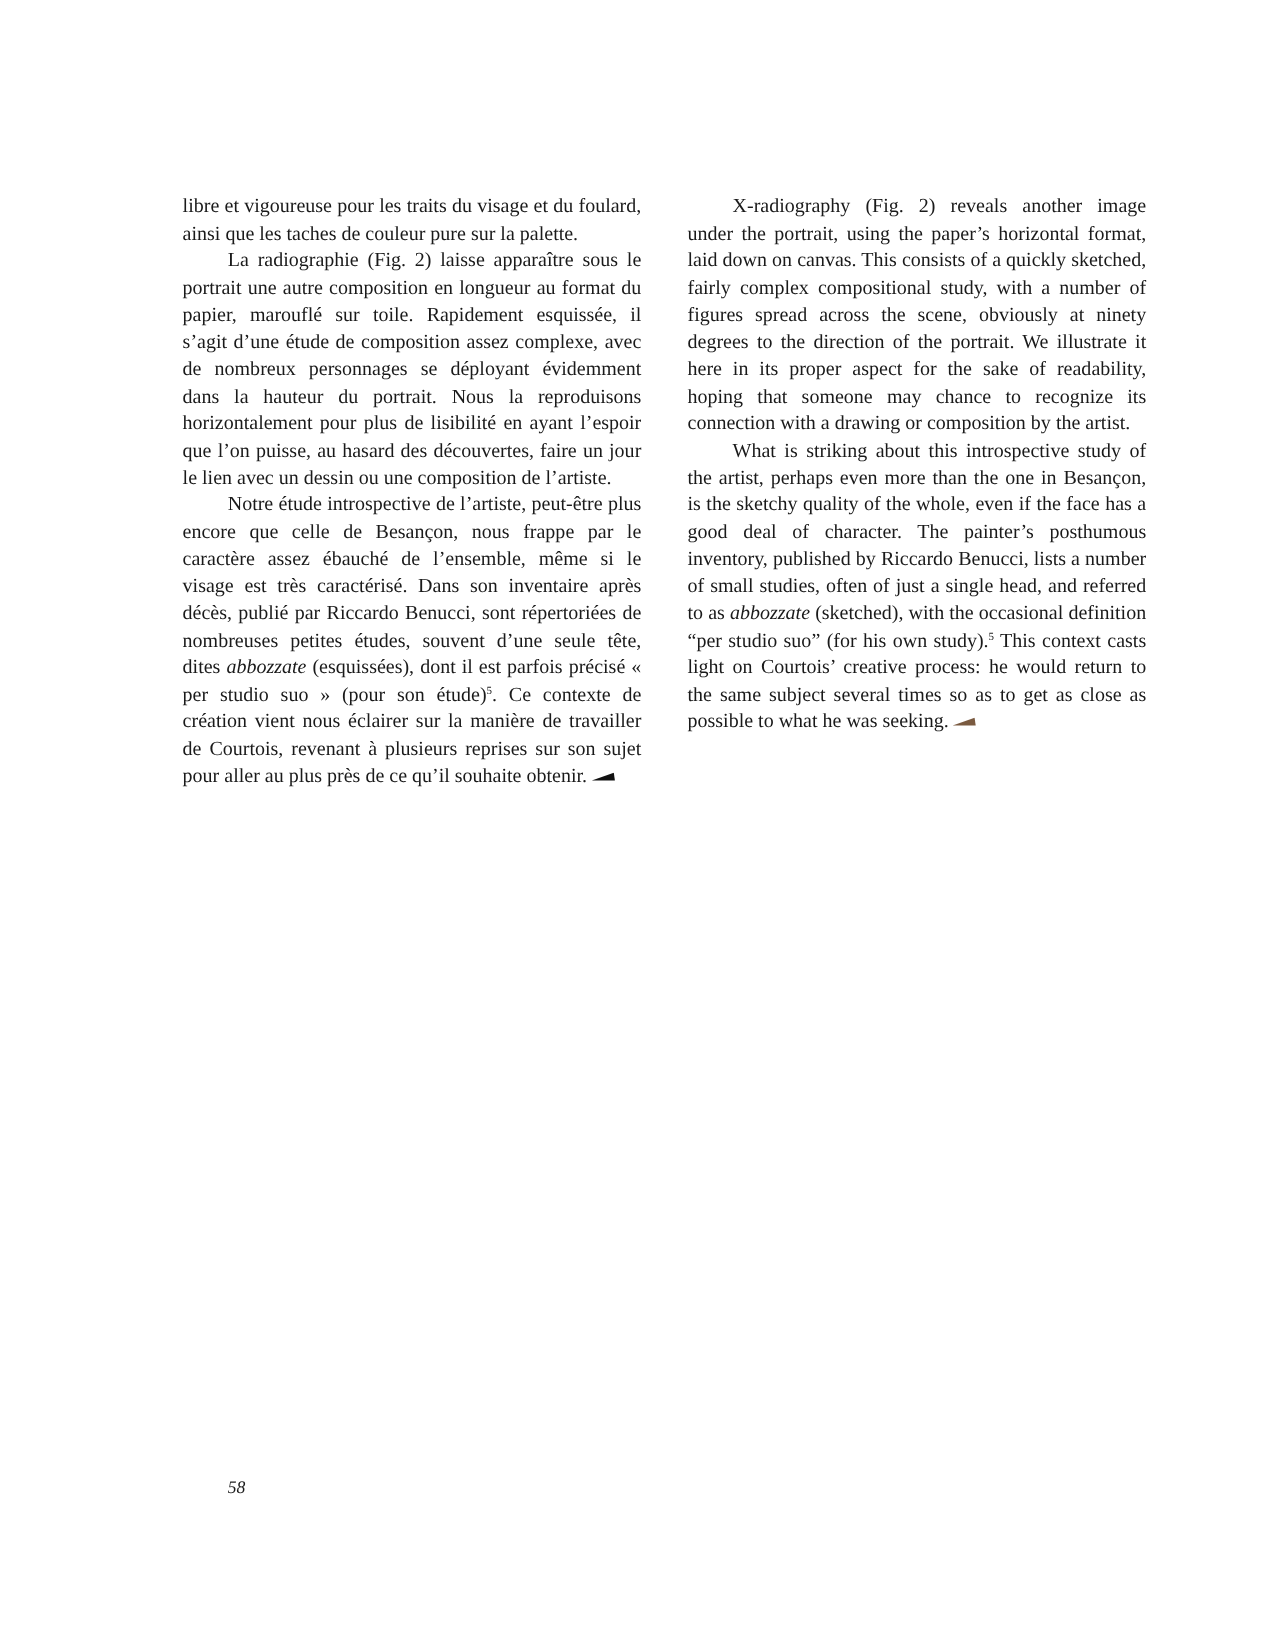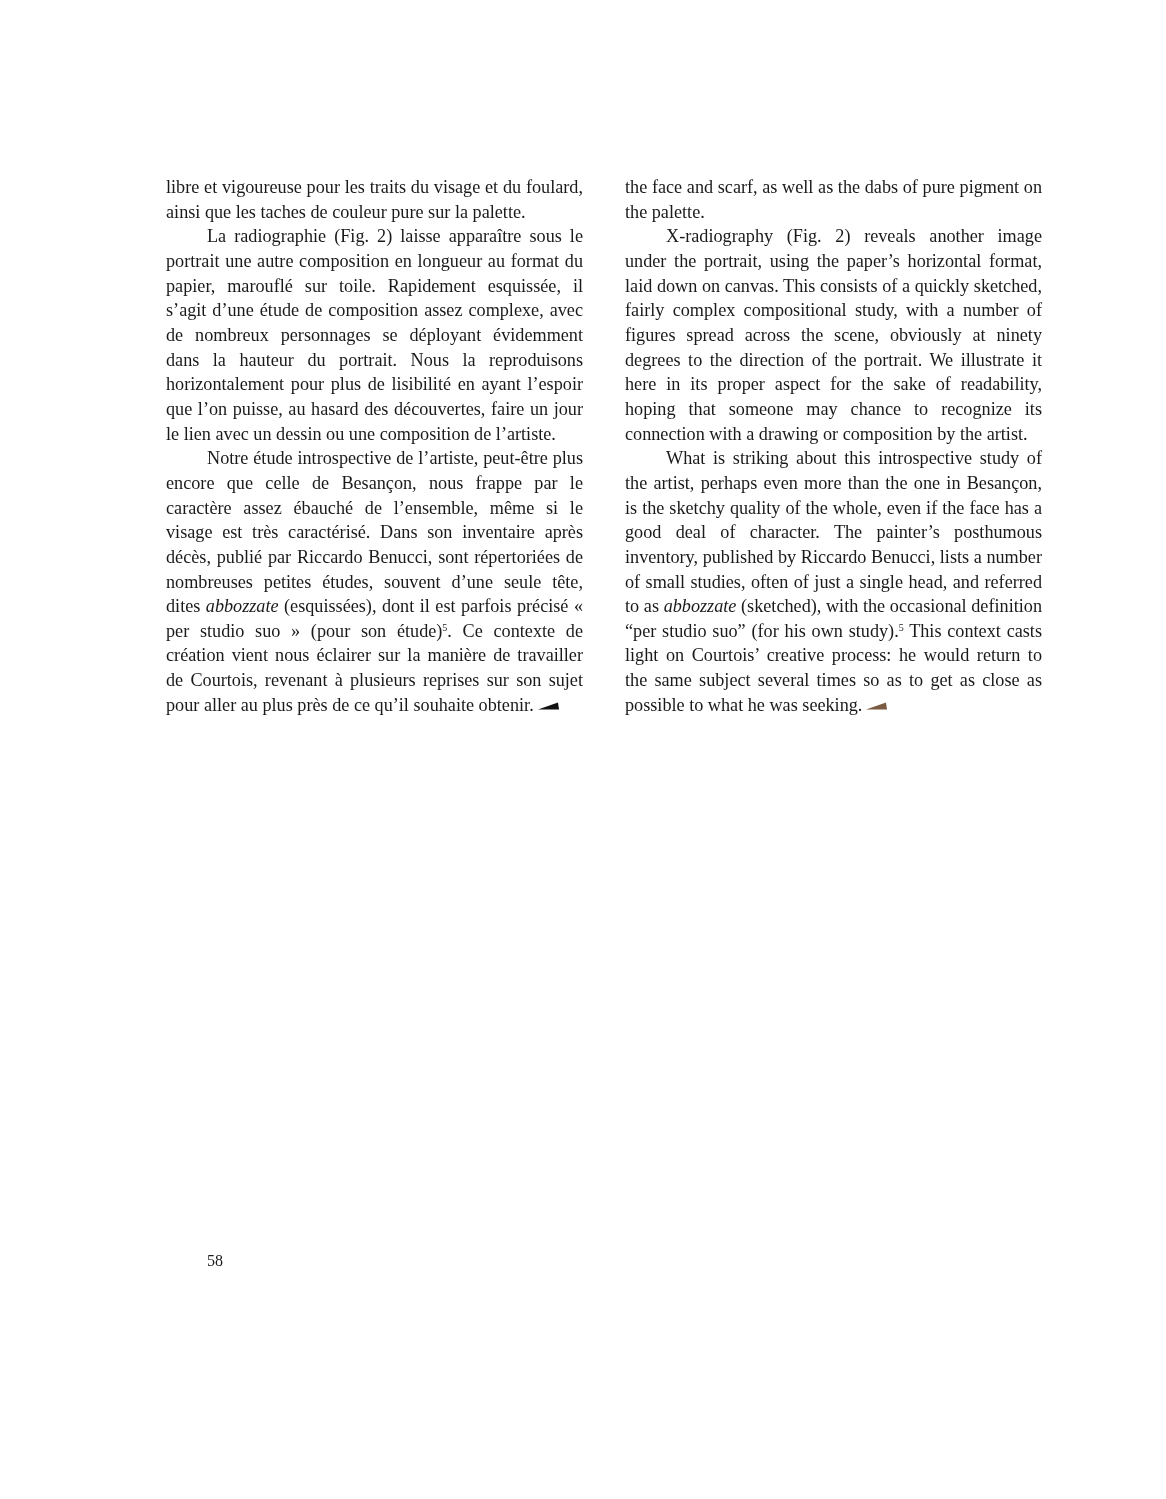--- a/index.html
+++ b/index.html
@@ -24,41 +24,41 @@
   .col sup { font-size: 10px; vertical-align: 6px; line-height: 0; }
   .endmark {
     display: inline-block;
     width: 22px; height: 8px;
     margin-left: 4px;
     vertical-align: 1px;
   }
   .endmark svg { display: block; }
   .page-number {
     position: absolute;
-    left: 207px; top: 1252px;
+    left: 207px; top: 1344px;
     font-family: "Liberation Serif", "DejaVu Serif", serif;
     font-size: 16px;
     color: #1a1a1a;
+    font-style: italic;
   }
 </style>
 </head>
 <body>
 
 <div class="page">
 
   <div class="col col-fr">
     <p class="cont">libre et vigoureuse pour les traits du visage et du foulard, ainsi que les taches de couleur pure sur la palette.</p>
     <p>La radiographie (Fig. 2) laisse apparaître sous le portrait une autre composition en longueur au format du papier, marouflé sur toile. Rapidement esquissée, il s’agit d’une étude de composition assez complexe, avec de nombreux personnages se déployant évidemment dans la hauteur du portrait. Nous la reproduisons horizontalement pour plus de lisibilité en ayant l’espoir que l’on puisse, au hasard des découvertes, faire un jour le lien avec un dessin ou une composition de l’artiste.</p>
     <p><span>Notre étude introspective de l’artiste, peut-être plus encore que celle de Besançon, nous frappe par le caractère assez ébauché de l’ensemble, même si le visage est très caractérisé. Dans son inventaire après décès, publié par Riccardo Benucci, sont répertoriées de nombreuses petites études, souvent d’une seule tête, dites </span><em>abbozzate</em><span> (esquissées), dont il est parfois précisé « per studio suo » (pour son étude)</span><sup>5</sup><span>. Ce contexte de création vient nous éclairer sur la manière de travailler de Courtois, revenant à plusieurs reprises sur son sujet pour aller au plus près de ce qu’il souhaite obtenir.</span><span class="endmark"><svg width="22" height="8" viewBox="0 0 22 8">
             <path d="M0 7.5 L20 0.5 L21 7.5 Z" fill="#111111"></path>
           </svg></span></p>
   </div>
 
   <div class="col col-en">
-    <p class="cont">the face and scarf, as well as the dabs of pure pigment on the palette.</p>
     <p>X-radiography (Fig. 2) reveals another image under the portrait, using the paper’s horizontal format, laid down on canvas. This consists of a quickly sketched, fairly complex compositional study, with a number of figures spread across the scene, obviously at ninety degrees to the direction of the portrait. We illustrate it here in its proper aspect for the sake of readability, hoping that someone may chance to recognize its connection with a drawing or composition by the artist.</p>
     <p><span>What is striking about this introspective study of the artist, perhaps even more than the one in Besançon, is the sketchy quality of the whole, even if the face has a good deal of character. The painter’s posthumous inventory, published by Riccardo Benucci, lists a number of small studies, often of just a single head, and referred to as </span><em>abbozzate</em><span> (sketched), with the occasional definition “per studio suo” (for his own study).</span><sup>5</sup><span> This context casts light on Courtois’ creative process: he would return to the same subject several times so as to get as close as possible to what he was seeking.</span><span class="endmark"><svg width="22" height="8" viewBox="0 0 22 8">
             <path d="M0 7.5 L20 0.5 L21 7.5 Z" fill="#7a5a40"></path>
           </svg></span></p>
   </div>
 
   <div class="page-number">58</div>
 
 </div>
 

